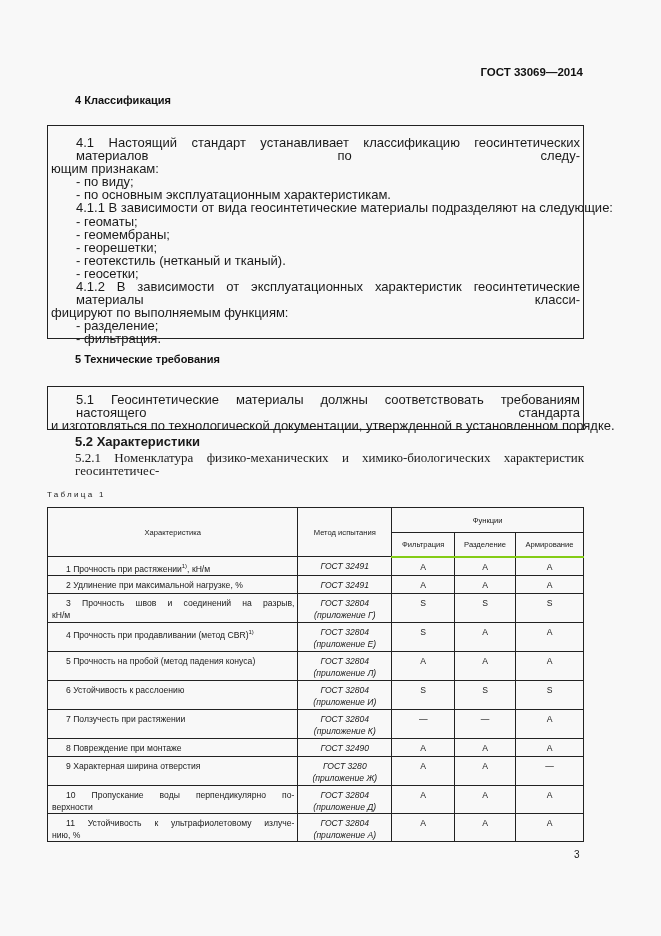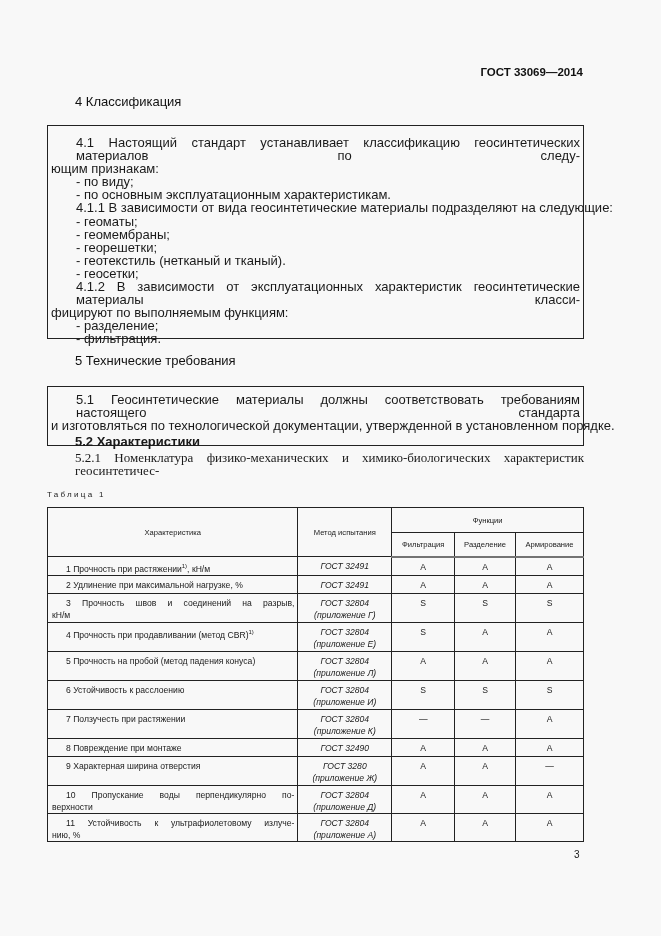--- a/index.html
+++ b/index.html
@@ -9,21 +9,21 @@
     position: relative;
     font-family: "Liberation Sans", sans-serif;
     color: #1a1a1a;
     overflow: hidden;
   }
   .abs { position: absolute; }
   .doc-code {
     left: 470px; top: 66px; width: 113px; text-align: right;
     font-size: 11.5px; font-weight: bold; color: #111;
   }
-  .h1 { font-size: 13px; font-weight: normal; color: #111; }
+  .h1 { font-size: 11px; font-weight: bold; color: #111; }
   .box {
     border: 1px solid #222;
     box-sizing: border-box;
   }
   .p {
     font-size: 13px; line-height: 13.1px; color: #1a1a1a;
     white-space: nowrap;
   }
   .ind { padding-left: 28px; }
   .just { text-align: justify; text-align-last: justify; white-space: normal; }
@@ -34,21 +34,21 @@
     width: 537px;
     font-size: 8.6px; color: #1a1a1a;
   }
   table.t td, table.t th {
     border: 1px solid #222;
     padding: 0;
     font-weight: normal;
     vertical-align: top;
   }
   table.t th { vertical-align: middle; text-align: center; font-size: 7.6px; }
-  table.t thead tr.hr2 th { border-bottom: 2px solid #737373; }
+  table.t thead tr.hr2 th { border-bottom: 2px solid #84cc16; }
   td.ch { padding: 3px 3px 0 4px !important; line-height: 12px; }
   td.ch .first { padding-left: 14px; }
   td.meth { text-align: center; font-style: italic; line-height: 12px; padding-top: 3px !important; }
   td.v { text-align: center; padding-top: 4px !important; }
   .pageno { left: 574px; top: 849px; font-size: 10px; }
 </style>
 </head>
 <body>
 
 <div class="abs doc-code">ГОСТ 33069—2014</div>
@@ -69,21 +69,21 @@
     <div class="ind">- геосетки;</div>
     <div class="ind just" style="width:504px;">4.1.2  В зависимости от эксплуатационных характеристик геосинтетические материалы класси-</div>
     <div style="padding-left:3px;">фицируют по выполняемым функциям:</div>
     <div class="ind">- разделение;</div>
     <div class="ind">- фильтрация.</div>
   </div>
 </div>
 
 <div class="abs h1" style="left:75px; top:353px;">5  Технические требования</div>
 
-<div class="abs box" style="left:47px; top:386px; width:537px; height:60px;">
+<div class="abs box" style="left:47px; top:386px; width:537px; height:44px;">
   <div class="p" style="position:absolute; left:0; top:6px; width:532px;">
     <div class="ind just" style="width:504px;">5.1  Геосинтетические материалы должны соответствовать требованиям настоящего стандарта</div>
     <div style="padding-left:3px;">и изготовляться по технологической документации, утвержденной в установленном порядке.</div>
   </div>
 </div>
 
 <div class="abs p" style="left:75px; top:435px; font-weight:bold;">5.2  Характеристики</div>
 
 <div class="abs p" style="left:47px; top:451px; width:537px;">
   <div class="ind just" style="width:509px;font-family:Liberation Serif, serif;">5.2.1  Номенклатура физико-механических и химико-биологических характеристик геосинтетичес-</div>

